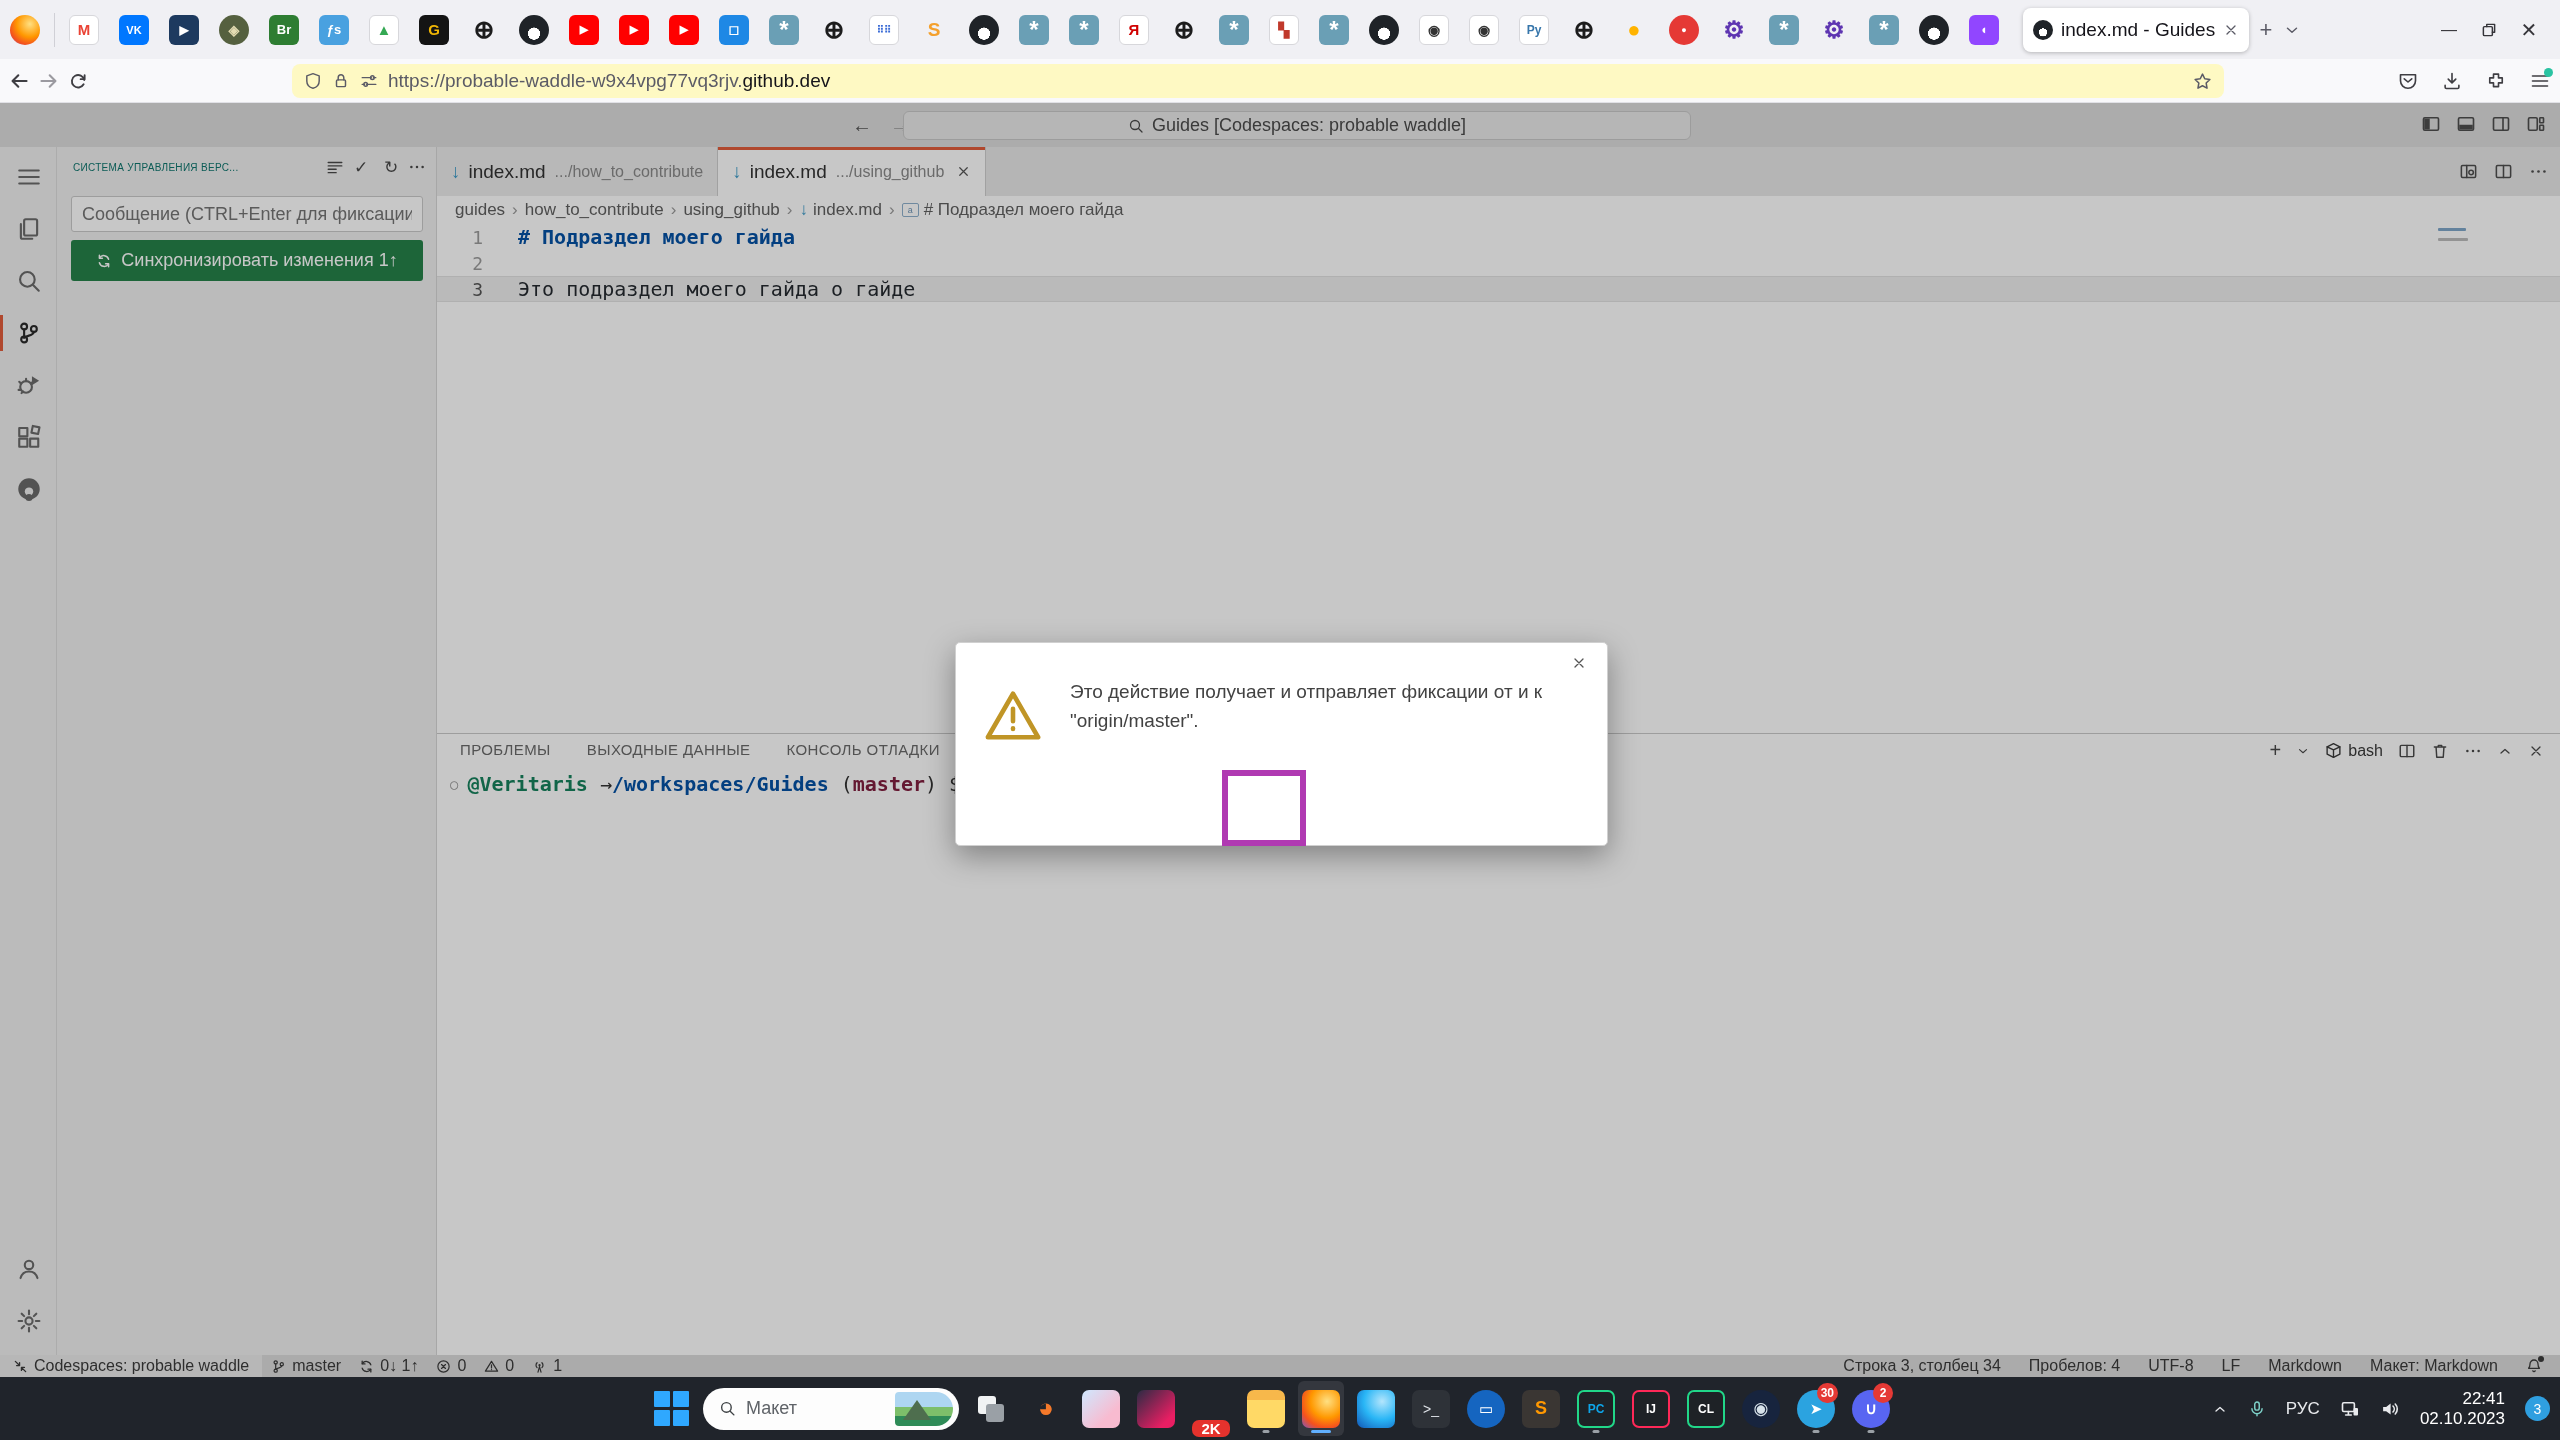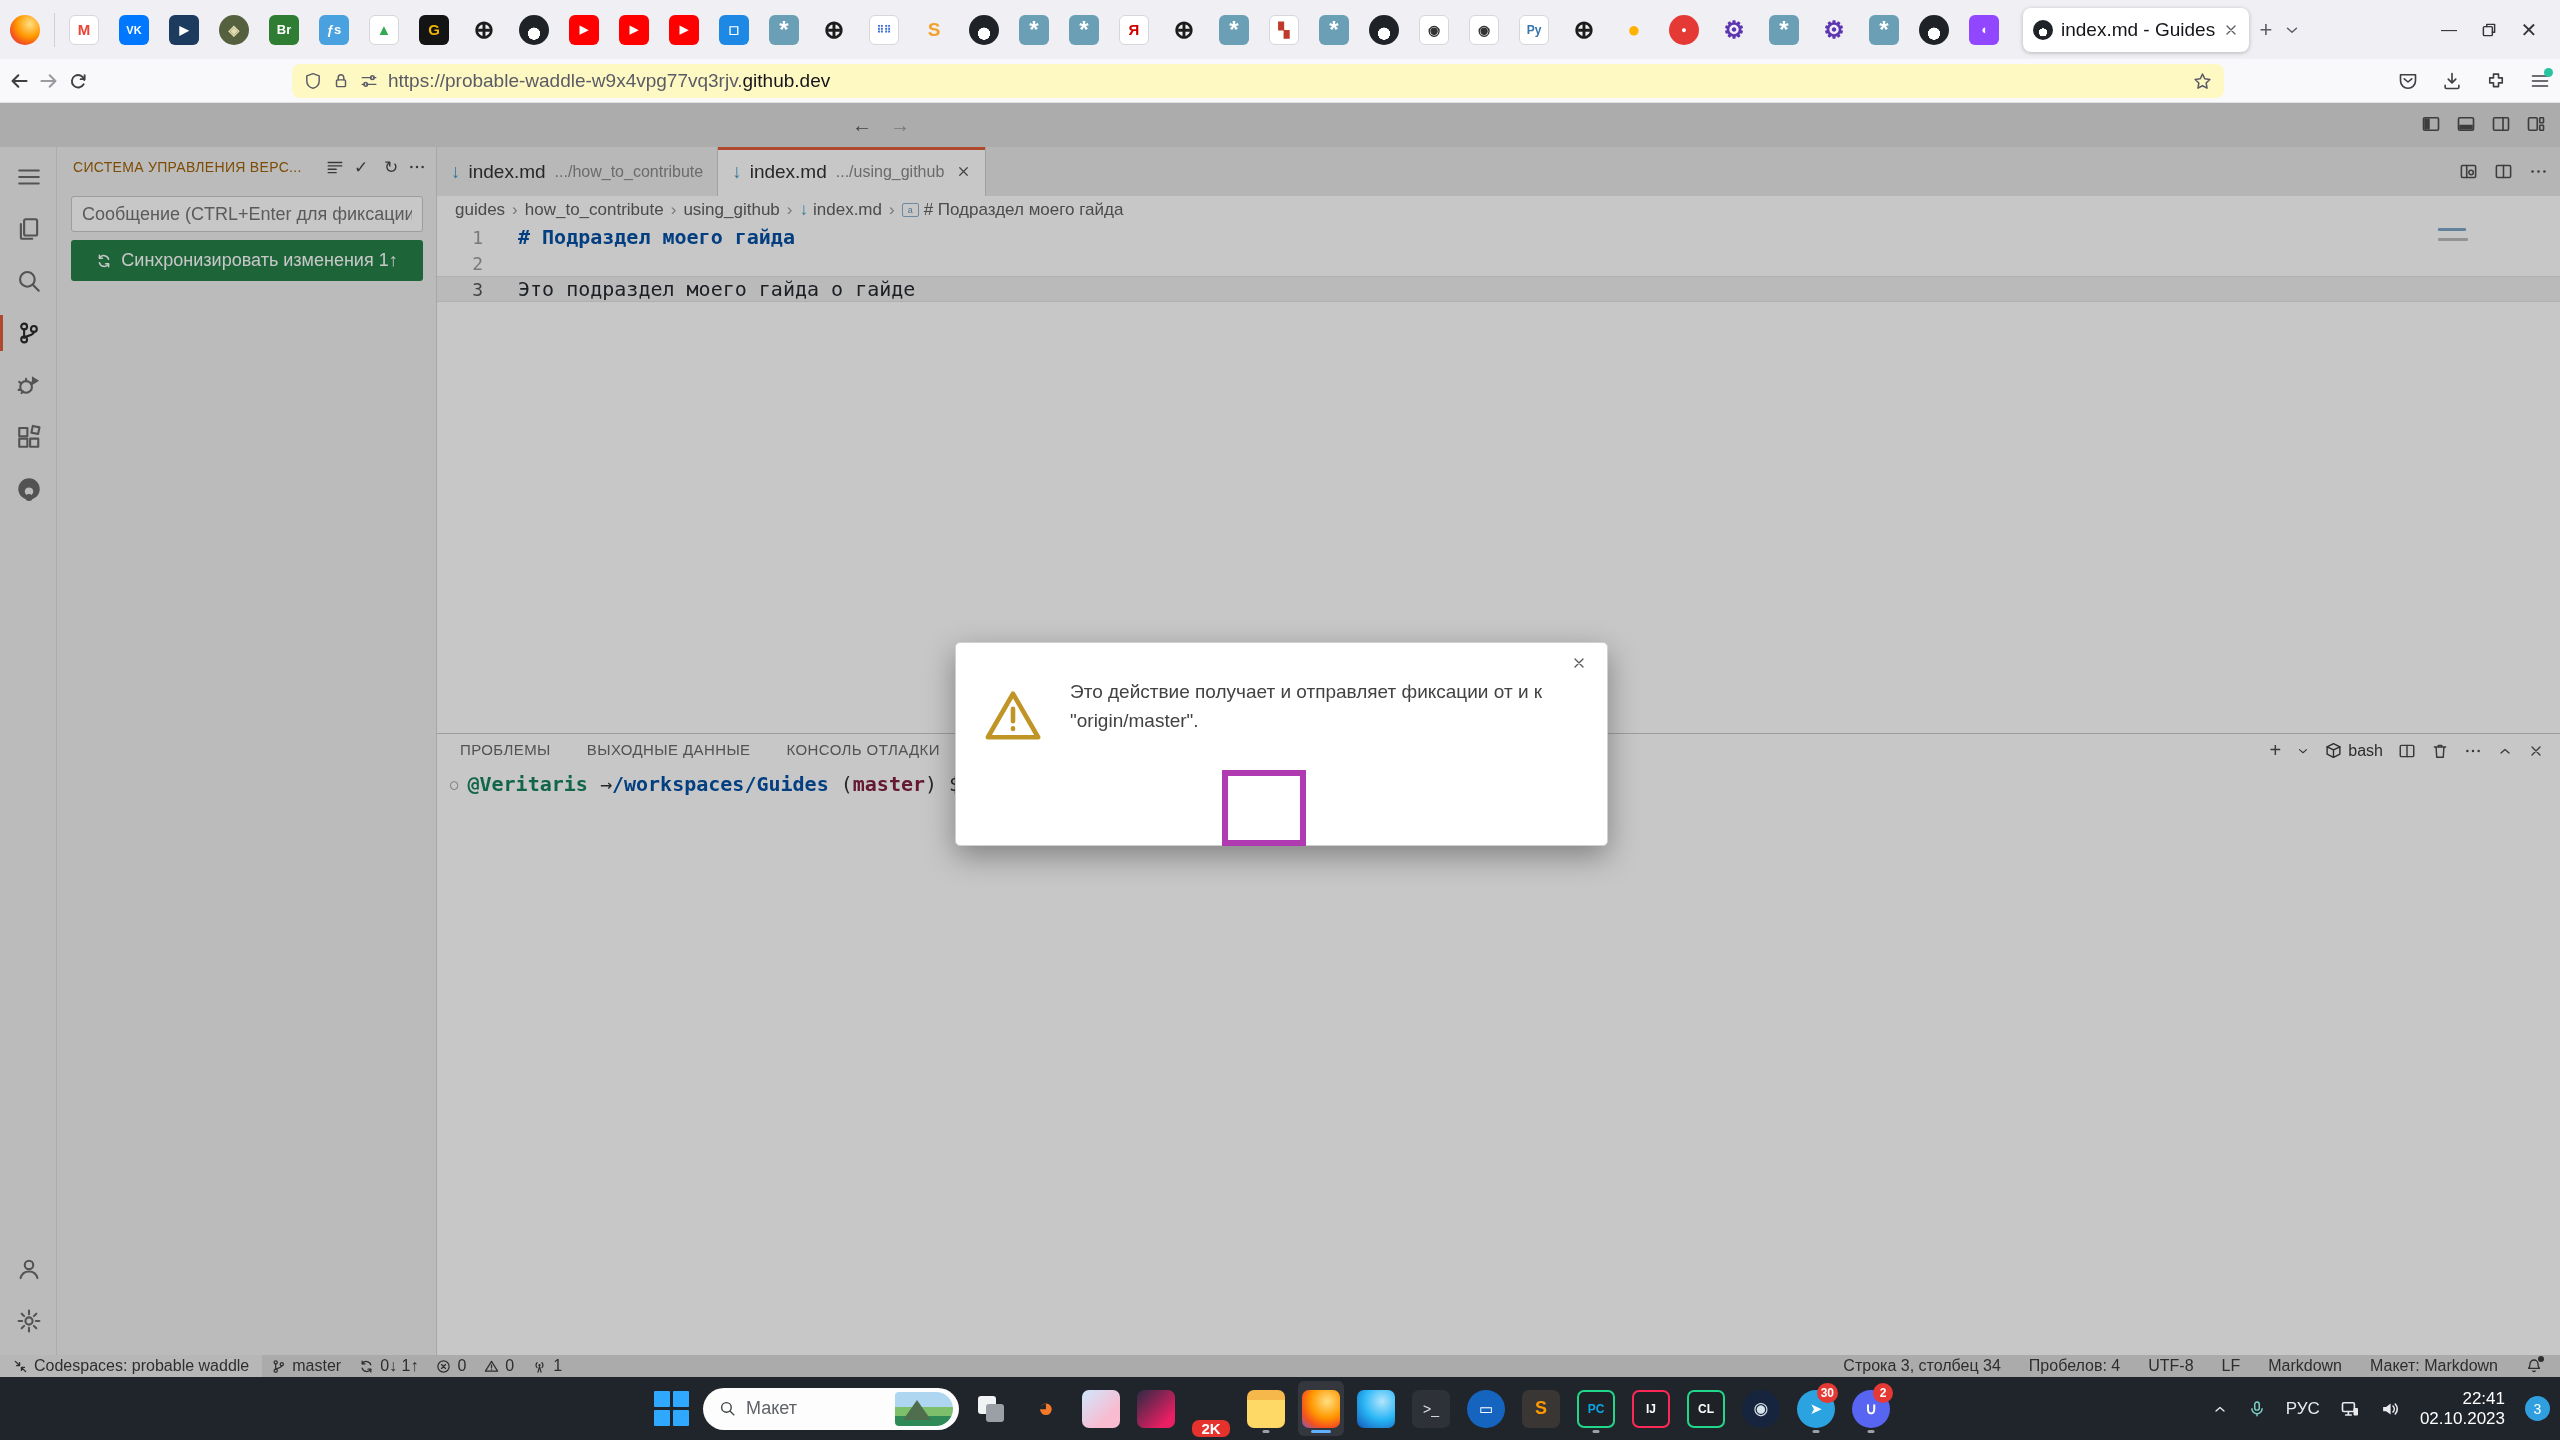--- a/index.html
+++ b/index.html
@@ -42,21 +42,21 @@
 
   #activitybar { position:absolute; left:0; top:44px; bottom:22px; width:57px; background:#f0f0f0; border-right:1px solid #ddd; }
   .abtn { width:57px; height:52px; display:flex; align-items:center; justify-content:center; color:#6b6b6b; position:relative; }
   .abtn.active { color:#2a2a2a; }
   .abtn.active::before { content:""; position:absolute; left:0; top:8px; bottom:8px; width:3px; background:#e25d3c; }
   #ab-top { position:absolute; top:4px; left:0; }
   #ab-bottom { position:absolute; bottom:8px; left:0; }
 
   #sidebar { position:absolute; left:57px; top:44px; bottom:22px; width:380px; background:#f0f0f0; border-right:1px solid #d6d6d6; }
   #scm-header { height:40px; display:flex; align-items:center; padding:0 10px 0 16px; }
-  #scm-title { font-size:14px; color:#a16207; letter-spacing:.3px; flex:1; white-space:nowrap; overflow:hidden; }
+  #scm-title { font-size:10px; color:#0f766e; letter-spacing:.3px; flex:1; white-space:nowrap; overflow:hidden; }
   #scm-header .hico { width:26px; height:26px; display:flex; align-items:center; justify-content:center; color:#4a4a4a; margin-left:4px; }
   #scm-input { position:absolute; left:14px; top:49px; width:352px; height:36px; background:#ffffff; border:1px solid #c9c9c9; border-radius:3px; font-size:18px; color:#767676; padding:0 10px; font-family:"Liberation Sans",sans-serif; }
   #scm-sync { position:absolute; left:14px; top:93px; width:352px; height:41px; background:#26824a; border:none; border-radius:3px; color:#fff; font-size:18px; display:flex; align-items:center; justify-content:center; gap:9px; }
 
   #editor-group { position:absolute; left:437px; right:0; top:44px; bottom:22px; background:#ffffff; }
   #tabsrow { position:absolute; left:0; right:0; top:0; height:49px; background:#e8e8e8; display:flex; }
   .etab { height:49px; display:flex; align-items:center; padding:0 14px; border-right:1px solid #cfcfcf; background:#ececec; position:relative; }
   .etab.active { background:#ffffff; }
   .etab.active::before { content:""; position:absolute; left:0; right:0; top:0; height:3px; background:#e25d3c; }
   .etab .fico { color:#3e9bc8; font-weight:bold; font-size:19px; margin-right:8px; }
@@ -284,20 +284,29 @@
       </span>
   </div>
 </div>
 
 <div id="vscode">
   <div id="vs-titlebar">
     <div id="nav-hist">
       <div>←</div>
       <div style="color:#999;">→</div>
     </div>
+    <div id="cmd-center">
+      <span style="width:16px;">
+          <svg viewBox="0 0 16 16" fill="none" stroke="currentColor" stroke-width="1.3" stroke-linecap="round" stroke-linejoin="round" style="width:100%;height:auto">
+            <circle cx="7" cy="7" r="4.5"></circle>
+            <path d="M10.5 10.5L14 14"></path>
+          </svg>
+        </span>
+      <span>Guides [Codespaces: probable waddle]</span>
+    </div>
     <div id="layout-btns">
       <span style="width:20px;">
           <svg viewBox="0 0 16 16" fill="none" stroke="currentColor" stroke-width="1.3" stroke-linecap="round" stroke-linejoin="round" style="width:100%;height:auto">
             <rect x="2" y="3" width="12" height="10" rx="1"></rect>
             <rect x="2.6" y="3.6" width="4.4" height="8.8" fill="currentColor" stroke="none"></rect>
           </svg>
         </span>
       <span style="width:20px;">
           <svg viewBox="0 0 16 16" fill="none" stroke="currentColor" stroke-width="1.3" stroke-linecap="round" stroke-linejoin="round" style="width:100%;height:auto">
             <rect x="2" y="3" width="12" height="10" rx="1"></rect>

